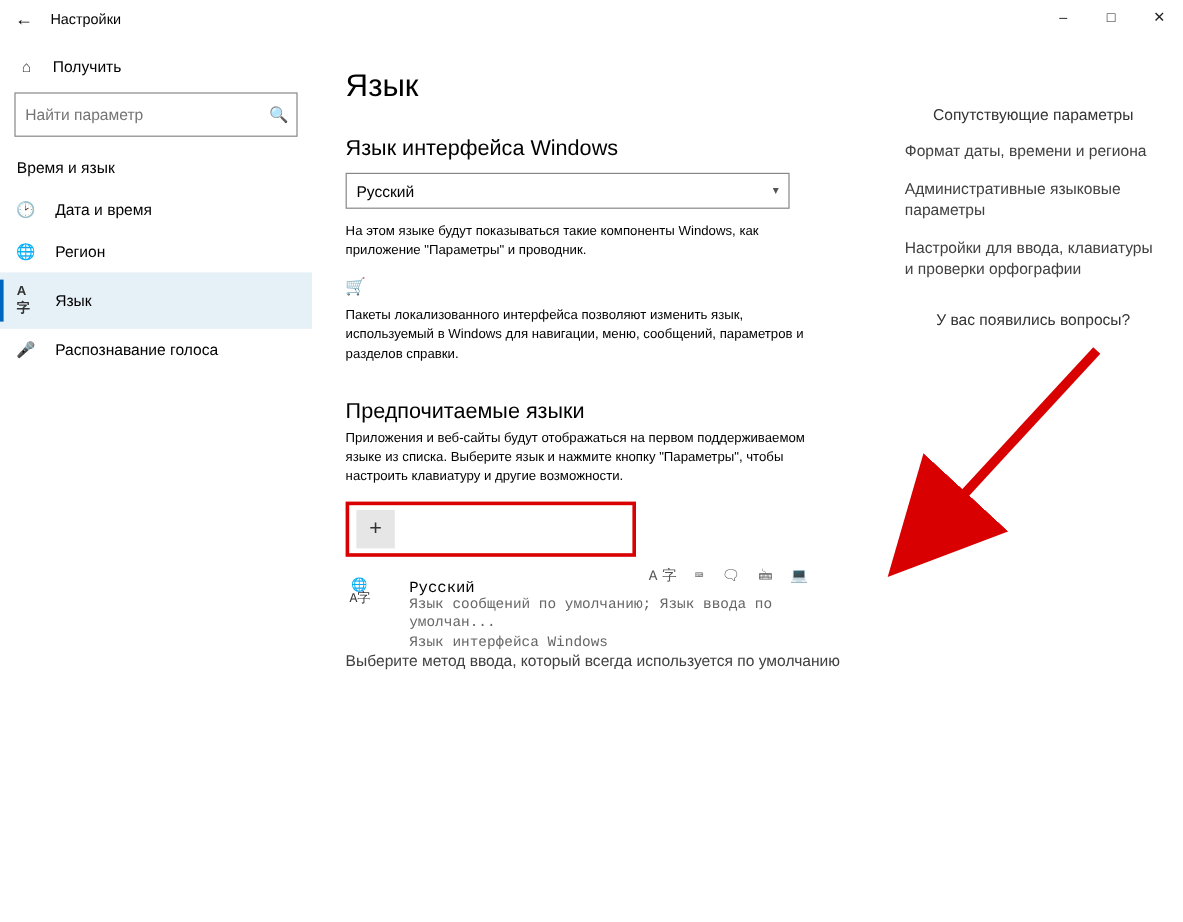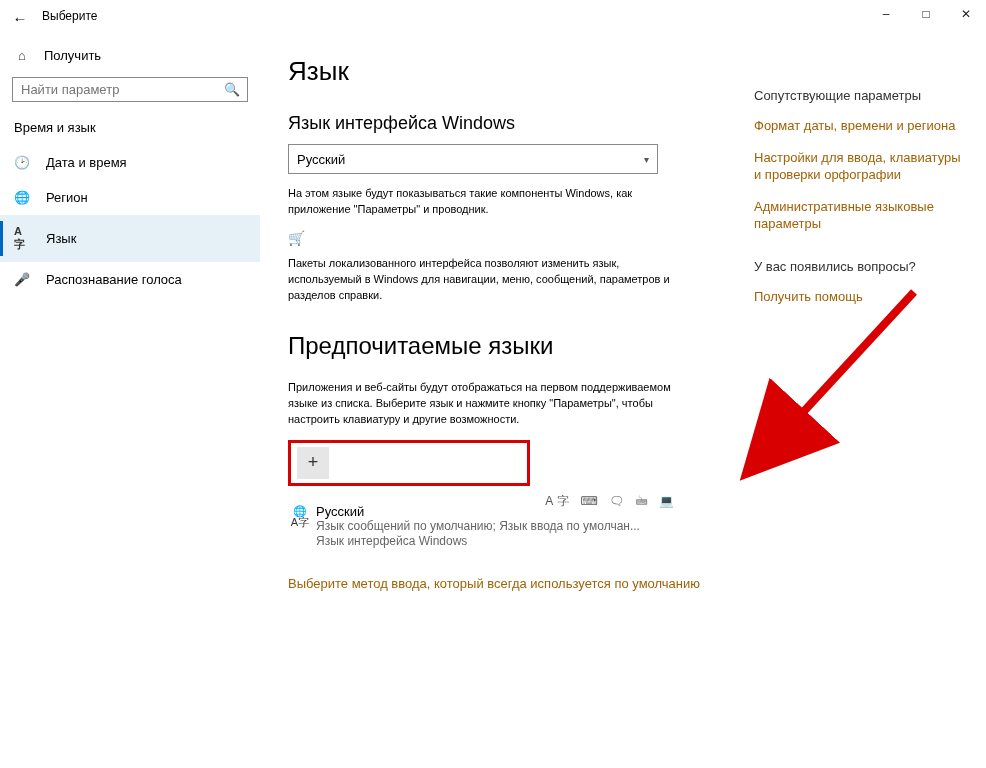--- a/index.html
+++ b/index.html
@@ -48,21 +48,21 @@
     padding: 10px 0 0 0;
   }
   .home-row {
     display:flex; align-items:center;
     padding: 6px 14px;
     gap: 14px;
     font-size: 13px;
   }
   .search-box {
     margin: 8px 12px 14px 12px;
-    height: 25px;
+    height: 37px;
     border: 1px solid #888;
     background: #fff;
     display:flex; align-items:center;
     padding: 0 6px 0 8px;
     color:#666;
     font-size: 13px;
   }
   .search-box input {
     border:none; outline:none; flex:1;
     font-size:13px; color:#555; background:transparent;
@@ -121,48 +121,49 @@
     margin-bottom: 12px;
   }
   .body-text {
     font-size: 11px;
     color:#000000;
     line-height: 1.45;
     max-width: 400px;
     margin-bottom: 12px;
   }
   a.link, .link {
-    color:#a16207;
+    color:#404040;
     text-decoration:none;
     font-size:13px;
     cursor:pointer;
   }
   .store-row { display:flex; align-items:center; gap:8px; margin-bottom:10px; }
   .store-icon { color:#0067c0; font-size:14px; }
-  .pref-heading { font-size:24px; font-weight:400; margin-top:28px; margin-bottom:20px; }
+  .pref-heading { font-size:18px; font-weight:400; margin-top:28px; margin-bottom:5px; }
   .add-lang-box {
     border: 3px solid #d80000;
     width: 242px;
     display:flex; align-items:center;
     padding: 4px 6px;
     gap: 10px;
     margin-top: 6px;
     margin-bottom: 18px;
   }
   .plus-square {
     width: 32px; height: 32px;
     background: #e6e6e6;
     display:flex; align-items:center; justify-content:center;
     font-size: 18px;
     color:#333;
   }
   .lang-entry {
-    display:flex; gap:4px; align-items:flex-start;
+    display:flex; gap:29px; align-items:flex-start;
     max-width: 380px;
     position: relative;
+    font-family: Liberation Mono, monospace;
   }
   .lang-glyph {
     width: 24px;
     font-size: 11px;
     line-height: 1;
     color:#333;
     text-align:center;
     padding-top:2px;
   }
   .lang-meta { flex:1; }
@@ -173,39 +174,39 @@
     right: -10px;
     top: -12px;
     color:#555;
     font-size:12px;
     letter-spacing: 4px;
   }
   .rightcol {
     width: 240px;
     padding: 56px 18px 0 8px;
   }
-  .right-h { font-size:13px; color:#333; margin-bottom:14px; }
+  .right-h { font-size:13px; color:#333; margin-bottom:14px;text-align:center; }
   .right-link { display:block; margin-bottom:14px; line-height:1.35; }
   .right-sec2 { margin-top: 26px; }
   
   .arrow-wrap {
     position:absolute;
     left: 404px;
     top: 250px;
     pointer-events:none;
   }
 </style>
 </head>
 <body>
 
 <div class="titlebar">
   <div class="back-btn">
     <span>←</span>
   </div>
-  <div class="title">Выберите</div>
+  <div class="title">Настройки</div>
   <div class="wincontrols">
     <div class="wbtn">
         <span>–</span>
       </div>
     <div class="wbtn">
         <span>□</span>
       </div>
     <div class="wbtn">
         <span>✕</span>
       </div>
@@ -268,40 +269,39 @@
     <div class="lang-entry">
       <div class="lang-icons">A字 ⌨ 🗨 🖮 💻</div>
       <div class="lang-glyph">🌐<br>A字</div>
       <div class="lang-meta">
         <div class="lang-name">Русский</div>
         <div class="lang-sub">Язык сообщений по умолчанию; Язык ввода по умолчан...</div>
         <div class="lang-sub">Язык интерфейса Windows</div>
       </div>
     </div>
 
-    <div style="margin-top:26px">
+    <div style="">
       <a class="link">Выберите метод ввода, который всегда используется по умолчанию</a>
     </div>
 
     <div class="arrow-wrap">
       <svg width="260" height="200">
         <defs>
           <marker id="ah" markerWidth="12" markerHeight="12" refX="2" refY="6" orient="auto">
             <path d="M0,0 L12,6 L0,12 Z" fill="#d80000"></path>
           </marker>
         </defs>
         <line x1="250" y1="10" x2="130" y2="140" stroke="#d80000" stroke-width="8" marker-end="url(#ah)"></line>
       </svg>
     </div>
   </div>
 
   <div class="rightcol">
     <div class="right-h">Сопутствующие параметры</div>
     <a class="link right-link">Формат даты, времени и региона</a>
+    <a class="link right-link">Административные языковые параметры</a>
     <a class="link right-link">Настройки для ввода, клавиатуры и проверки орфографии</a>
-    <a class="link right-link">Административные языковые параметры</a>
 
     <div class="right-sec2">
       <div class="right-h">У вас появились вопросы?</div>
-      <a class="link right-link">Получить помощь</a>
     </div>
   </div>
 </div>
 
 </body></html>

